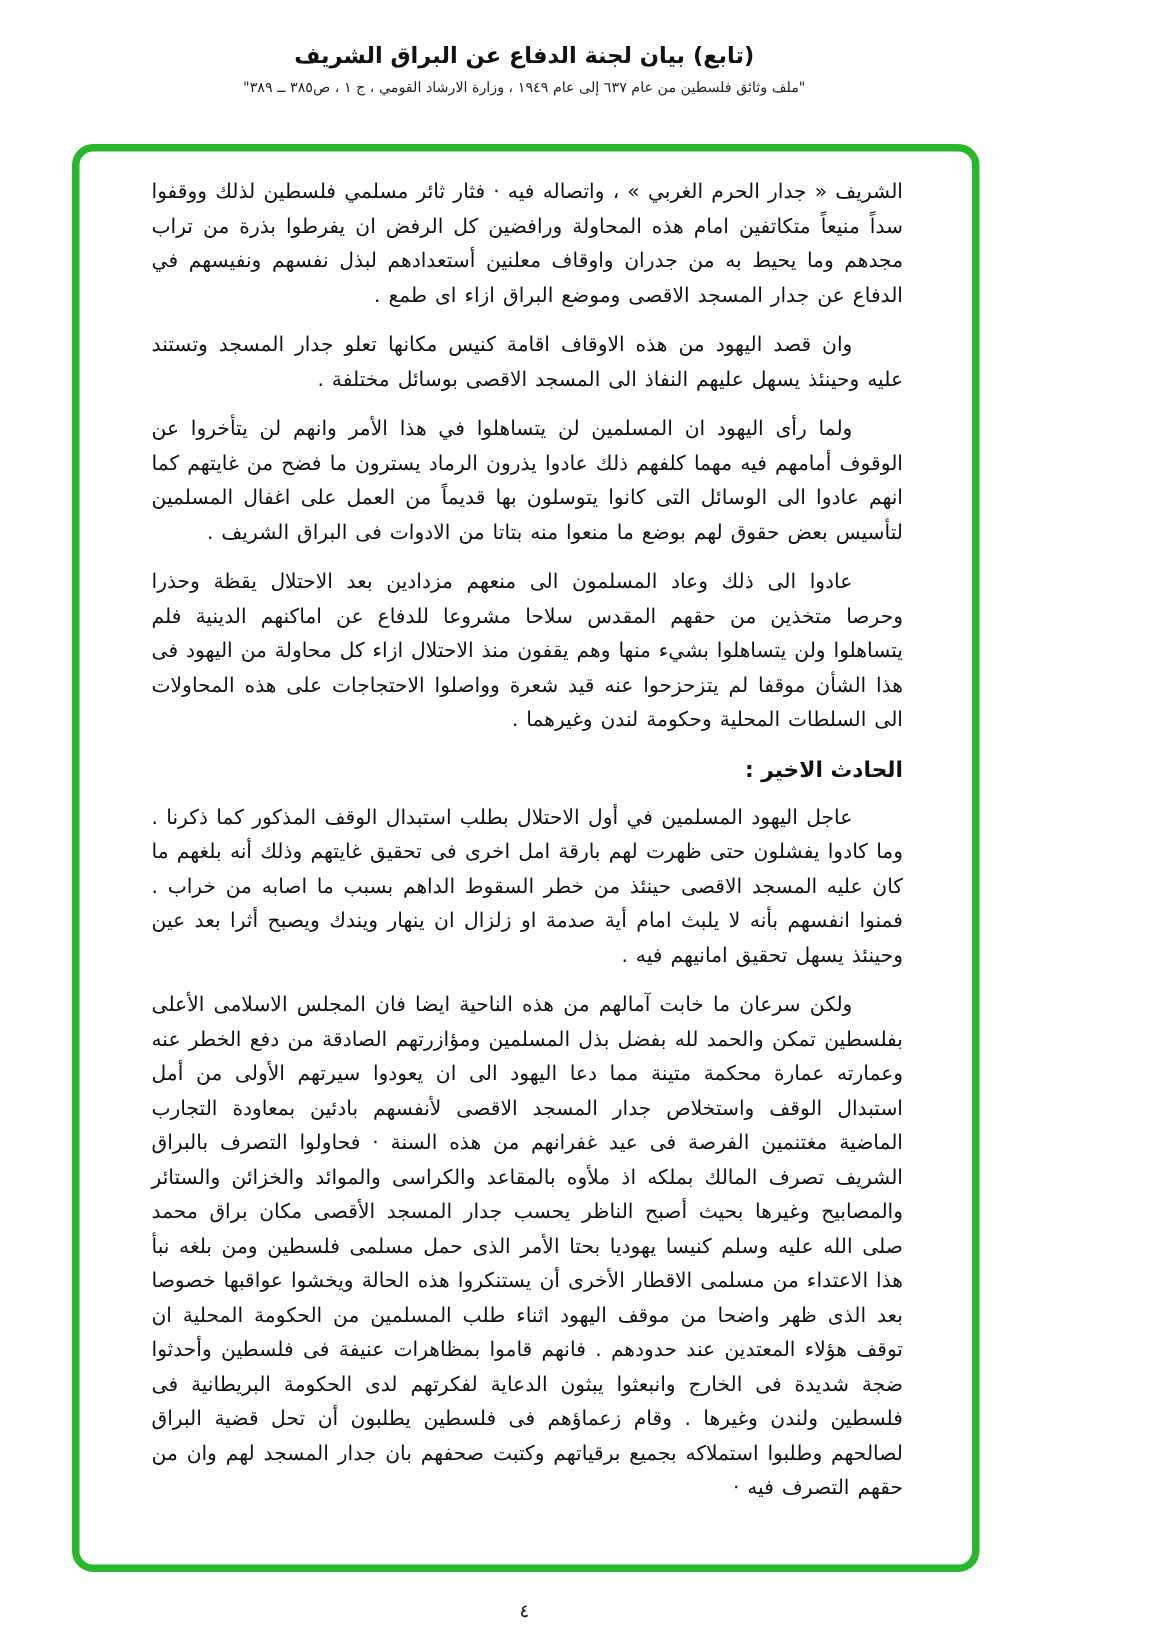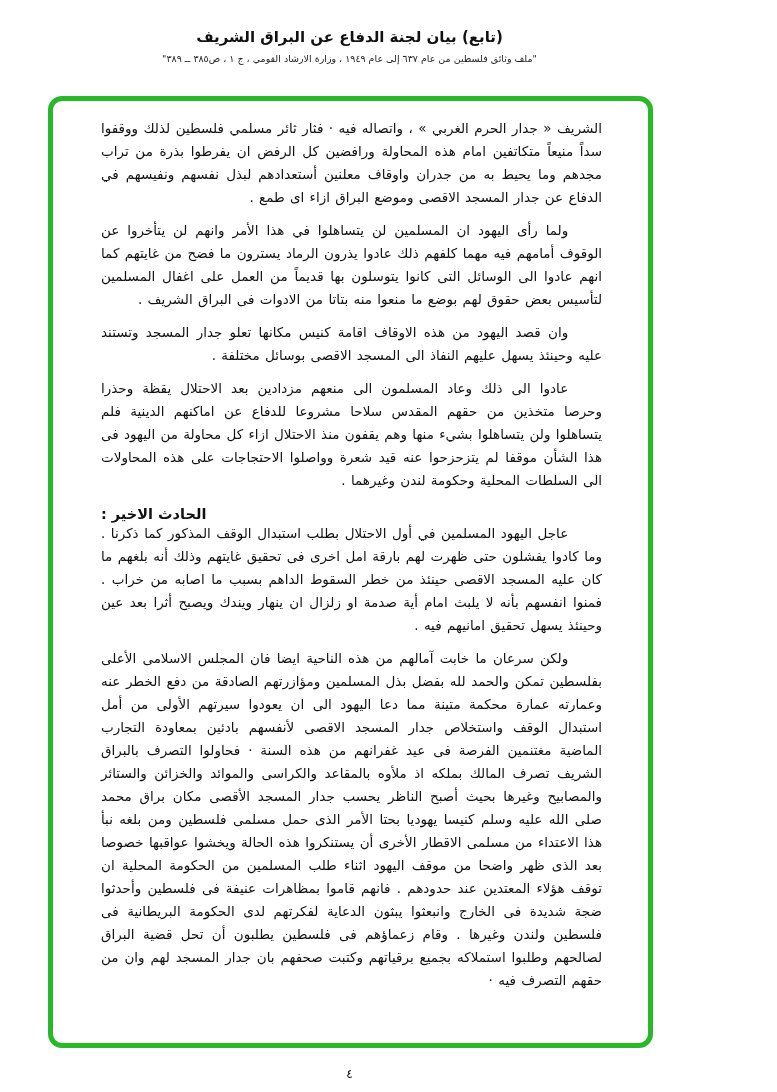--- a/index.html
+++ b/index.html
@@ -49,24 +49,24 @@
     font-size: 13.5px;
     line-height: 23px;
     text-align: justify;
     text-indent: 2.5em;
     word-spacing: 1px;
   }
   .para.no-indent {
     text-indent: 0;
   }
   .section-heading {
-    margin: 14px 0 0 0;
+    margin: 14px 0 12px 0;
     font-size: 14.5px;
     font-weight: bold;
-    text-align: left;
+    text-align: right;
   }
   .doc-footer {
     position: absolute;
     left: 0;
     right: 0;
     bottom: 10px;
     text-align: center;
   }
   .page-number {
     font-size: 12px;
@@ -78,22 +78,22 @@
 
 <div class="page">
 
   <header class="doc-header">
     <h1 class="doc-title">(تابع) بيان لجنة الدفاع عن البراق الشريف</h1>
     <div class="doc-source">"ملف وثائق فلسطين من عام ٦٣٧ إلى عام ١٩٤٩ ، وزارة الارشاد القومي ، ج ١ ، ص٣٨٥ ــ ٣٨٩"</div>
   </header>
 
   <main class="content-frame" style="border-color: rgb(41, 184, 41);">
     <p class="para no-indent">الشريف « جدار الحرم الغربي » ، واتصاله فيه · فثار ثائر مسلمي فلسطين لذلك ووقفوا سداً منيعاً متكاتفين امام هذه المحاولة ورافضين كل الرفض ان يفرطوا بذرة من تراب مجدهم وما يحيط به من جدران واوقاف معلنين أستعدادهم لبذل نفسهم ونفيسهم في الدفاع عن جدار المسجد الاقصى وموضع البراق ازاء اى طمع .</p>
+    <p class="para">وان قصد اليهود من هذه الاوقاف اقامة كنيس مكانها تعلو جدار المسجد وتستند عليه وحينئذ يسهل عليهم النفاذ الى المسجد الاقصى بوسائل مختلفة .</p>
     <p class="para">ولما رأى اليهود ان المسلمين لن يتساهلوا في هذا الأمر وانهم لن يتأخروا عن الوقوف أمامهم فيه مهما كلفهم ذلك عادوا يذرون الرماد يسترون ما فضح من غايتهم كما انهم عادوا الى الوسائل التى كانوا يتوسلون بها قديماً من العمل على اغفال المسلمين لتأسيس بعض حقوق لهم بوضع ما منعوا منه بتاتا من الادوات فى البراق الشريف .</p>
-    <p class="para">وان قصد اليهود من هذه الاوقاف اقامة كنيس مكانها تعلو جدار المسجد وتستند عليه وحينئذ يسهل عليهم النفاذ الى المسجد الاقصى بوسائل مختلفة .</p>
     <p class="para">عادوا الى ذلك وعاد المسلمون الى منعهم مزدادين بعد الاحتلال يقظة وحذرا وحرصا متخذين من حقهم المقدس سلاحا مشروعا للدفاع عن اماكنهم الدينية فلم يتساهلوا ولن يتساهلوا بشيء منها وهم يقفون منذ الاحتلال ازاء كل محاولة من اليهود فى هذا الشأن موقفا لم يتزحزحوا عنه قيد شعرة وواصلوا الاحتجاجات على هذه المحاولات الى السلطات المحلية وحكومة لندن وغيرهما .</p>
 
     <h2 class="section-heading">الحادث الاخير :</h2>
 
     <p class="para">عاجل اليهود المسلمين في أول الاحتلال بطلب استبدال الوقف المذكور كما ذكرنا . وما كادوا يفشلون حتى ظهرت لهم بارقة امل اخرى فى تحقيق غايتهم وذلك أنه بلغهم ما كان عليه المسجد الاقصى حينئذ من خطر السقوط الداهم بسبب ما اصابه من خراب . فمنوا انفسهم بأنه لا يلبث امام أية صدمة او زلزال ان ينهار ويندك ويصبح أثرا بعد عين وحينئذ يسهل تحقيق امانيهم فيه .</p>
     <p class="para">ولكن سرعان ما خابت آمالهم من هذه الناحية ايضا فان المجلس الاسلامى الأعلى بفلسطين تمكن والحمد لله بفضل بذل المسلمين ومؤازرتهم الصادقة من دفع الخطر عنه وعمارته عمارة محكمة متينة مما دعا اليهود الى ان يعودوا سيرتهم الأولى من أمل استبدال الوقف واستخلاص جدار المسجد الاقصى لأنفسهم بادئين بمعاودة التجارب الماضية مغتنمين الفرصة فى عيد غفرانهم من هذه السنة · فحاولوا التصرف بالبراق الشريف تصرف المالك بملكه اذ ملأوه بالمقاعد والكراسى والموائد والخزائن والستائر والمصابيح وغيرها بحيث أصبح الناظر يحسب جدار المسجد الأقصى مكان براق محمد صلى الله عليه وسلم كنيسا يهوديا بحتا الأمر الذى حمل مسلمى فلسطين ومن بلغه نبأ هذا الاعتداء من مسلمى الاقطار الأخرى أن يستنكروا هذه الحالة ويخشوا عواقبها خصوصا بعد الذى ظهر واضحا من موقف اليهود اثناء طلب المسلمين من الحكومة المحلية ان توقف هؤلاء المعتدين عند حدودهم . فانهم قاموا بمظاهرات عنيفة فى فلسطين وأحدثوا ضجة شديدة فى الخارج وانبعثوا يبثون الدعاية لفكرتهم لدى الحكومة البريطانية فى فلسطين ولندن وغيرها . وقام زعماؤهم فى فلسطين يطلبون أن تحل قضية البراق لصالحهم وطلبوا استملاكه بجميع برقياتهم وكتبت صحفهم بان جدار المسجد لهم وان من حقهم التصرف فيه ·</p>
   </main>
 
   <footer class="doc-footer">
     <span class="page-number">٤</span>

